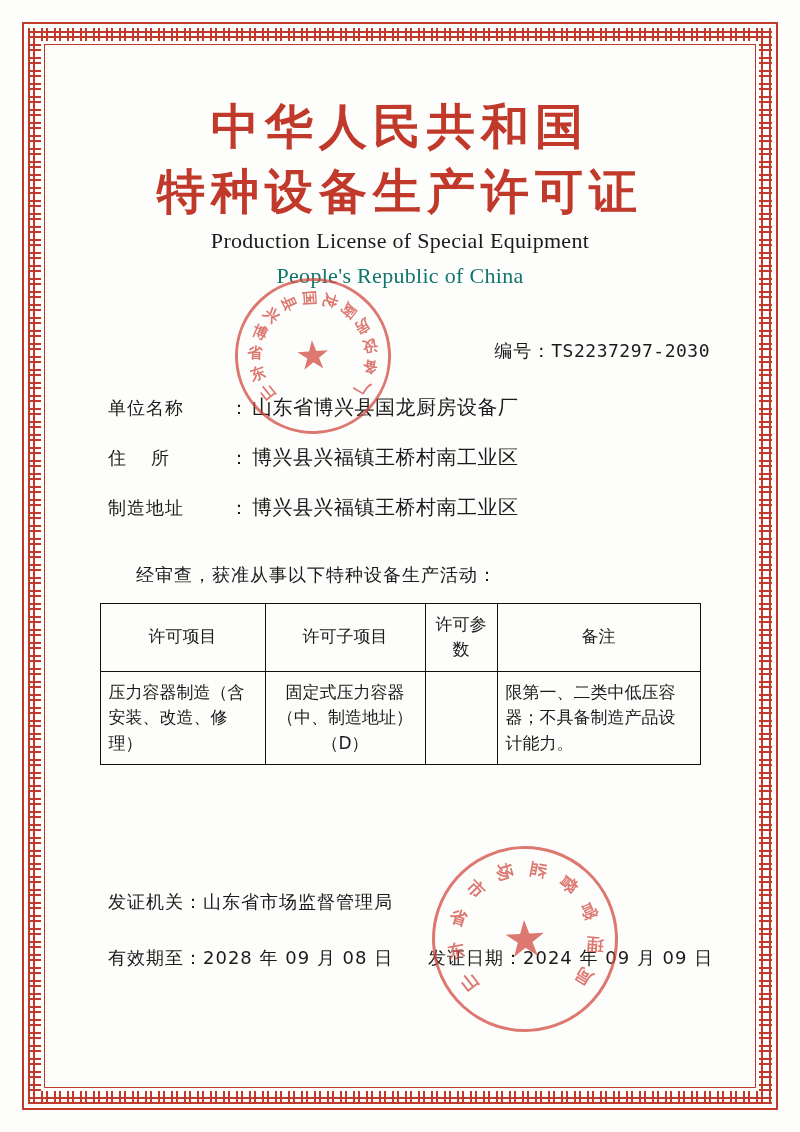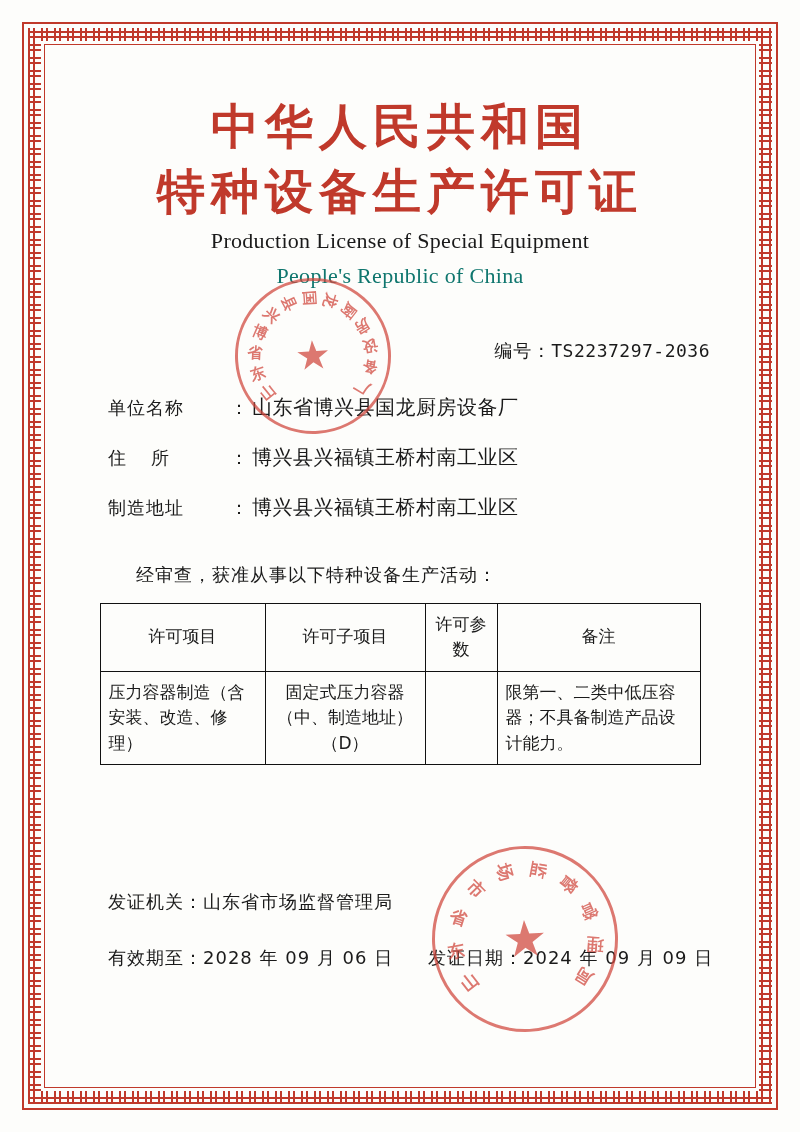--- a/index.html
+++ b/index.html
@@ -257,21 +257,21 @@
   <div class="content">
 
     <div class="title-block">
       <div class="title-cn1">中华人民共和国</div>
       <div class="title-cn2">特种设备生产许可证</div>
       <div class="title-en1">Production License of Special Equipment</div>
       <div class="title-en2">People's Republic of China</div>
     </div>
 
     <div class="serial-row">
-      <span class="serial-label">编号：</span><span class="serial-value">TS2237297-2036</span>
+      <span class="serial-label">编号：</span><span class="serial-value">TS2237297-2030</span>
     </div>
 
     <div class="fields">
       <div class="field-row">
         <span class="field-label">单位名称</span>
         <span class="field-colon">：</span>
         <span class="field-value">山东省博兴县国龙厨房设备厂</span>
       </div>
       <div class="field-row">
         <span class="field-label">住    所</span>
@@ -311,21 +311,21 @@
         </tr>
       </tbody>
     </table>
 
     <div class="footer">
       <div class="footer-row1">
         <span>发证机关：</span><span>山东省市场监督管理局</span>
       </div>
       <div class="footer-row2">
         <div class="left">
-          <span>有效期至：</span><span>2028 年 09 月 06 日</span>
+          <span>有效期至：</span><span>2028 年 09 月 08 日</span>
         </div>
         <div class="right">
           <span>发证日期：</span><span>2024 年 09 月 09 日</span>
         </div>
       </div>
     </div>
 
   </div>
 
   <div class="seal seal-top">

